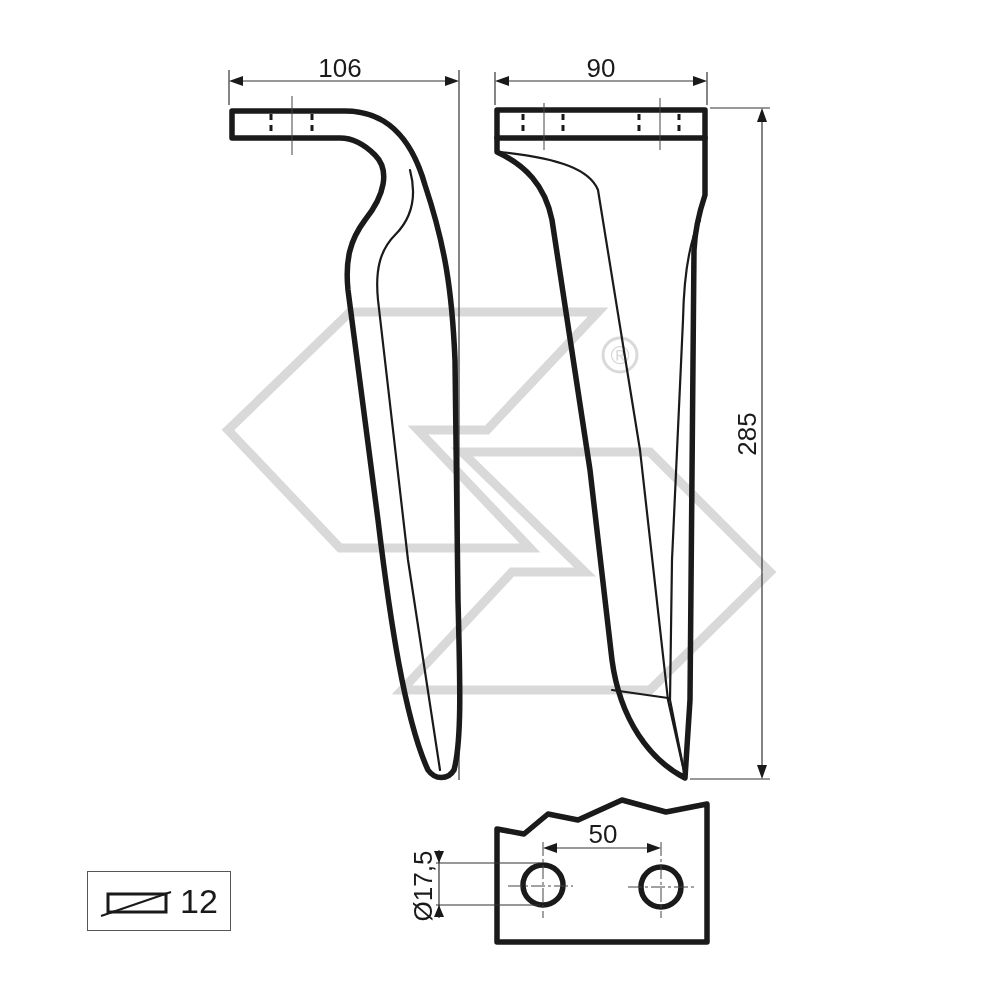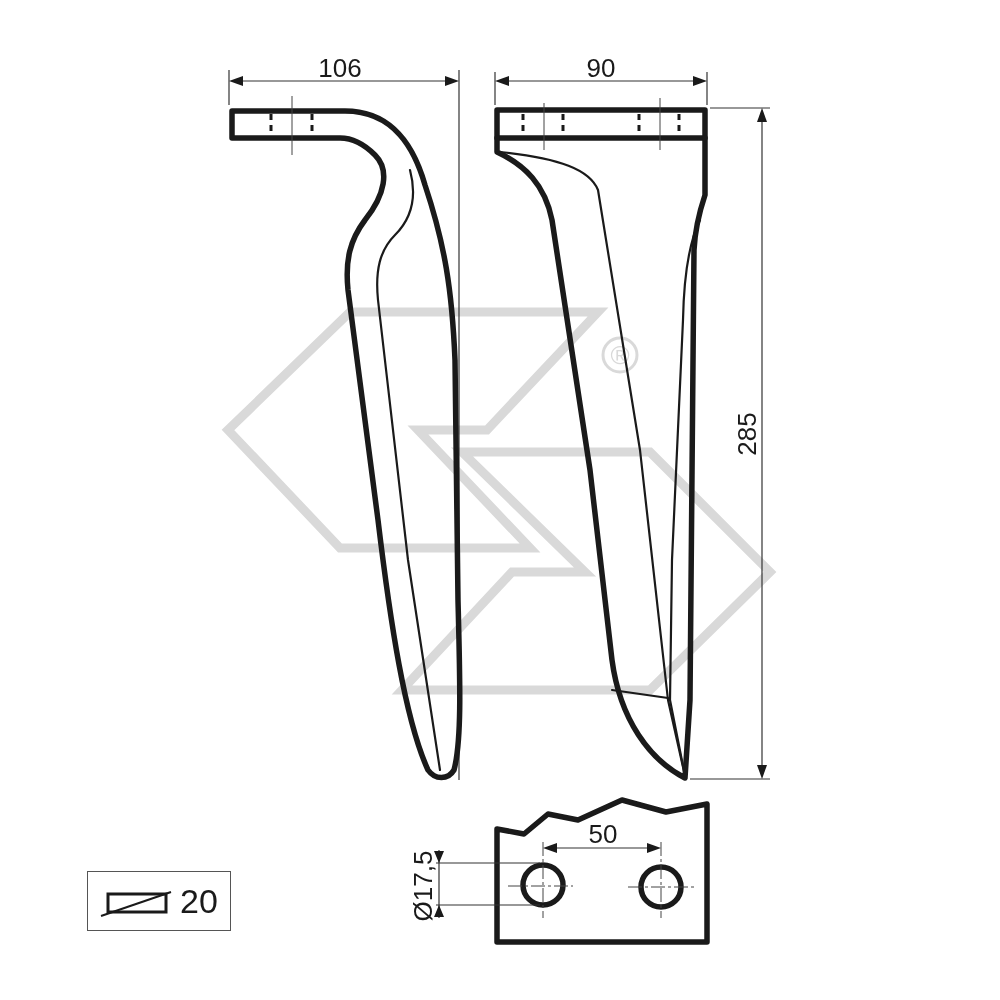--- a/index.html
+++ b/index.html
@@ -201,15 +201,15 @@
         <text class="dim-text" x="0" y="0" text-anchor="middle" transform="translate(432,886) rotate(-90)">Ø17,5</text>
       </g>
     </g>
   </svg>
 
   <div class="thickness-box">
     <svg class="thickness-icon" viewBox="0 0 80 32">
       <rect x="12" y="6" width="58" height="18" fill="none" stroke="#1a1a1a" stroke-width="3"></rect>
       <line x1="5" y1="28" x2="75" y2="4" stroke="#1a1a1a" stroke-width="2"></line>
     </svg>
-    <span class="thickness-value">20</span>
+    <span class="thickness-value">12</span>
   </div>
 </div>
 
 </body></html>

